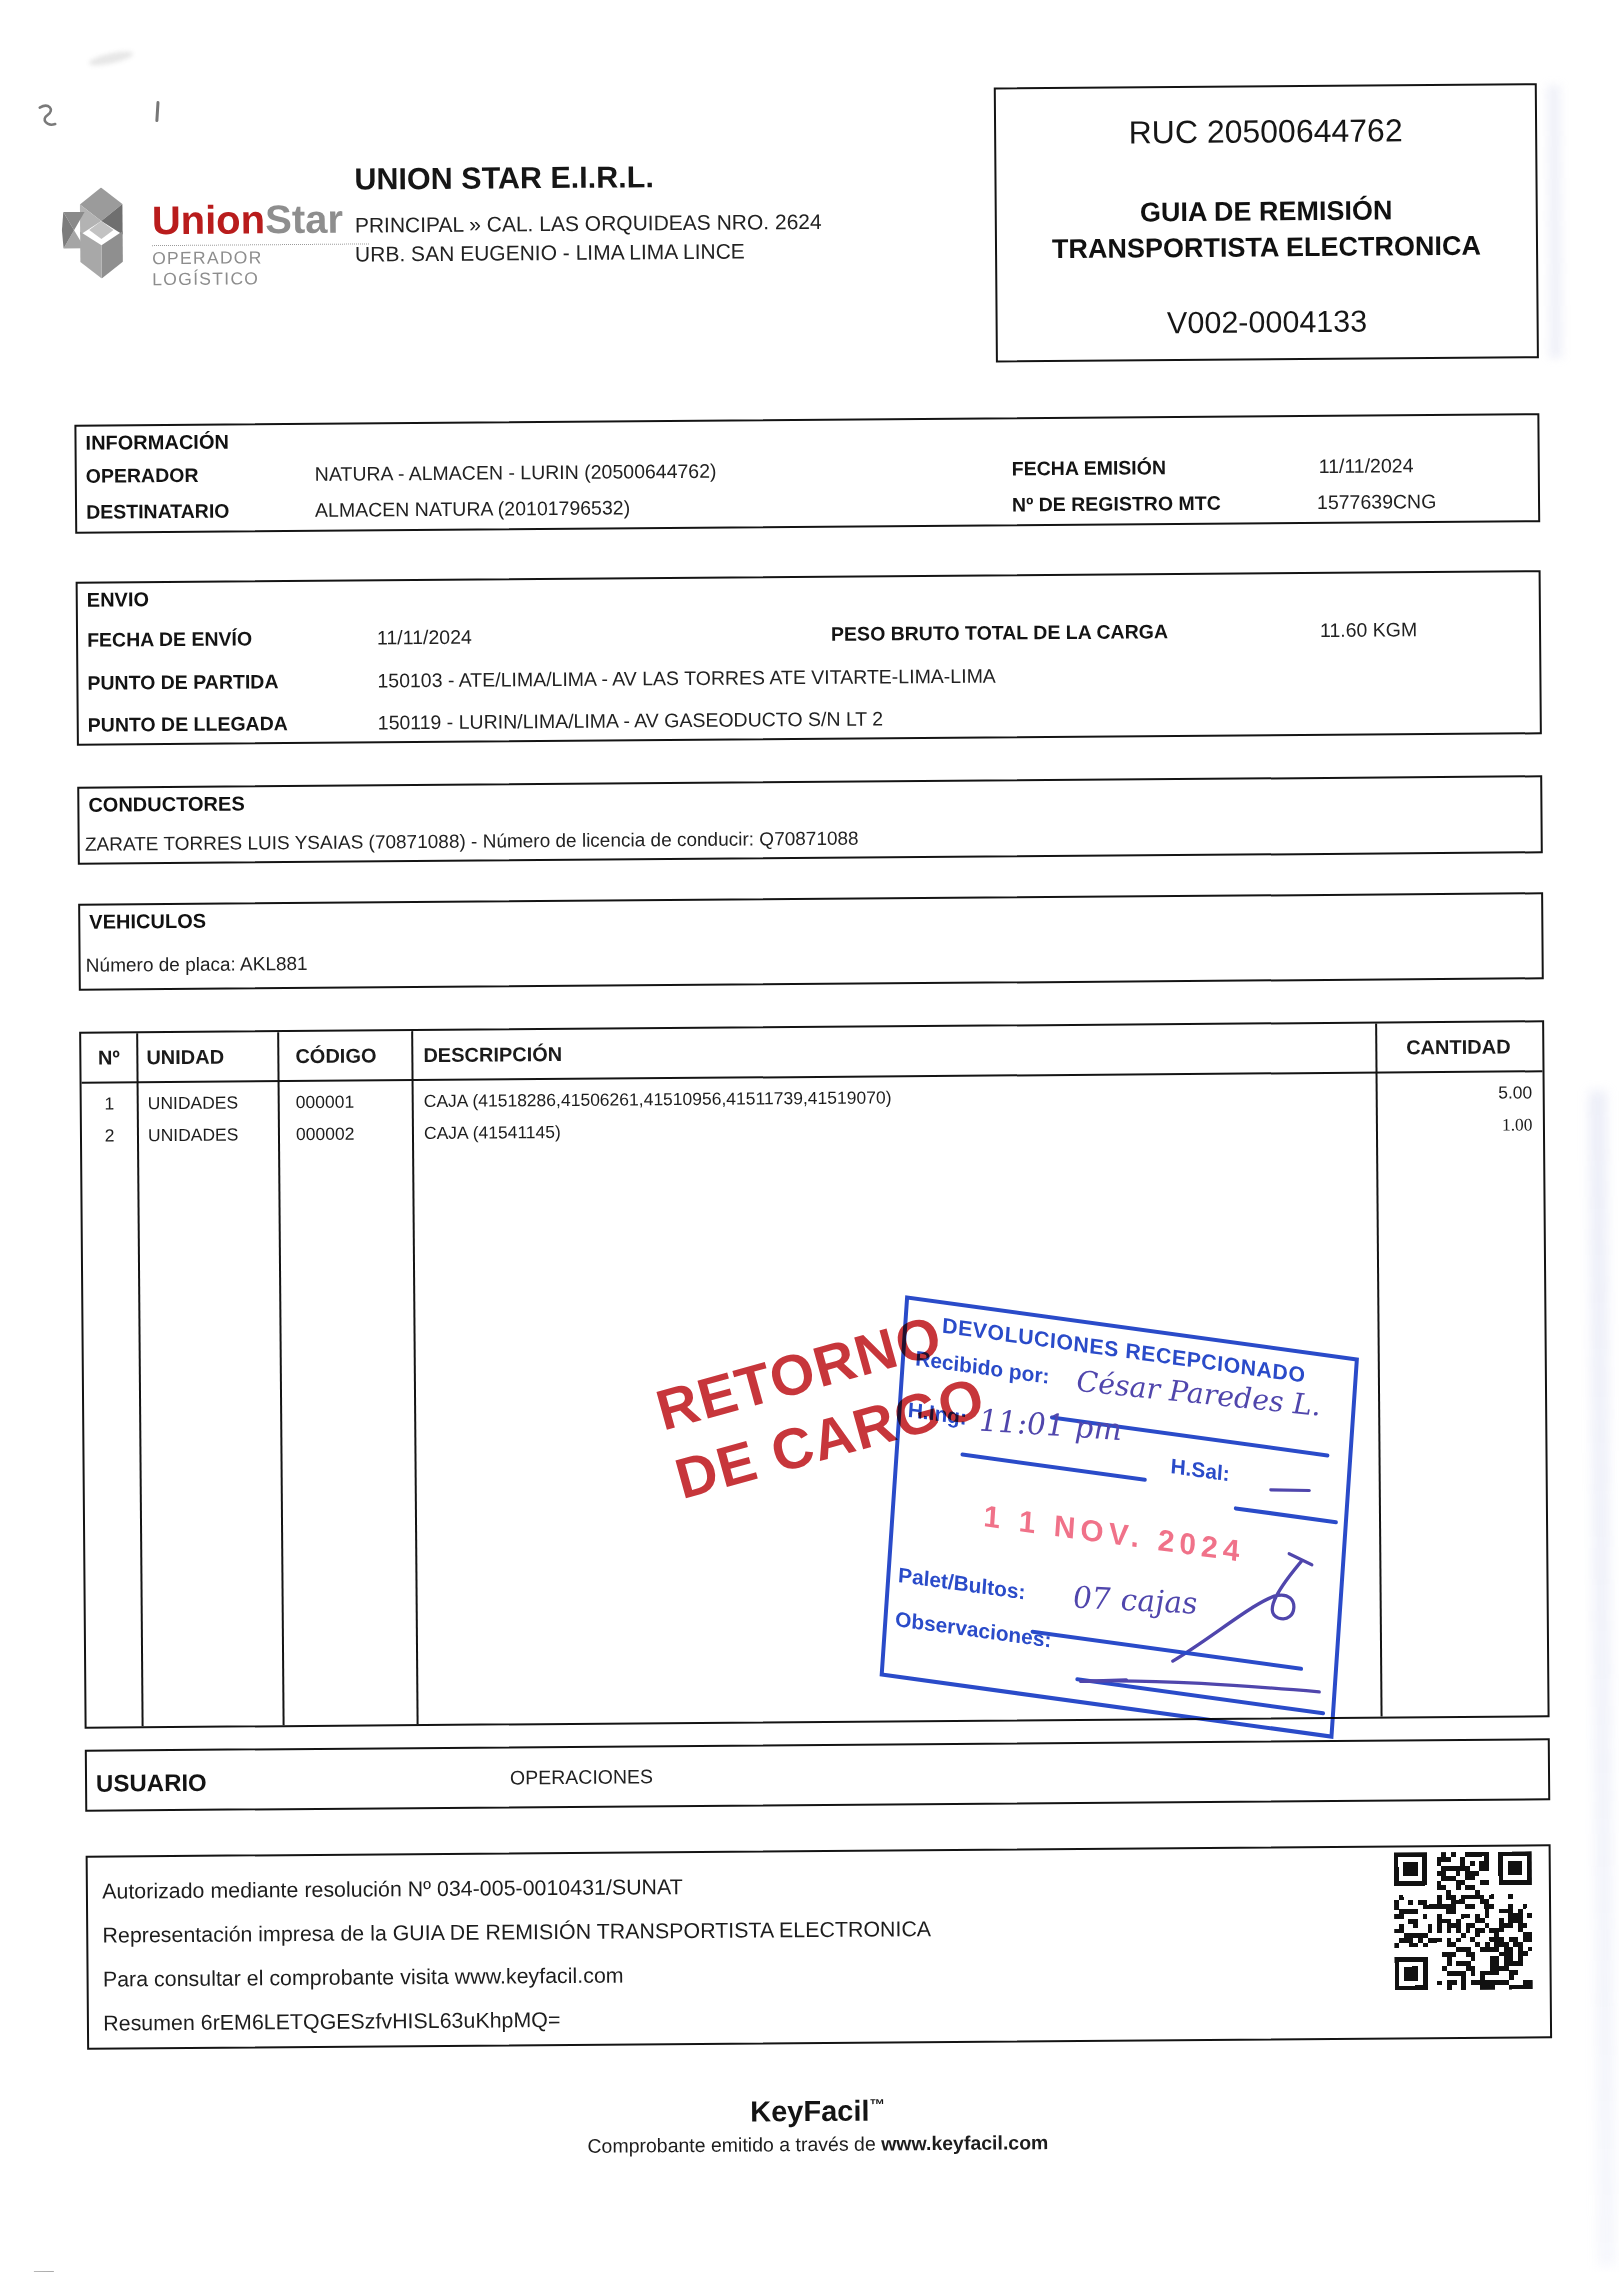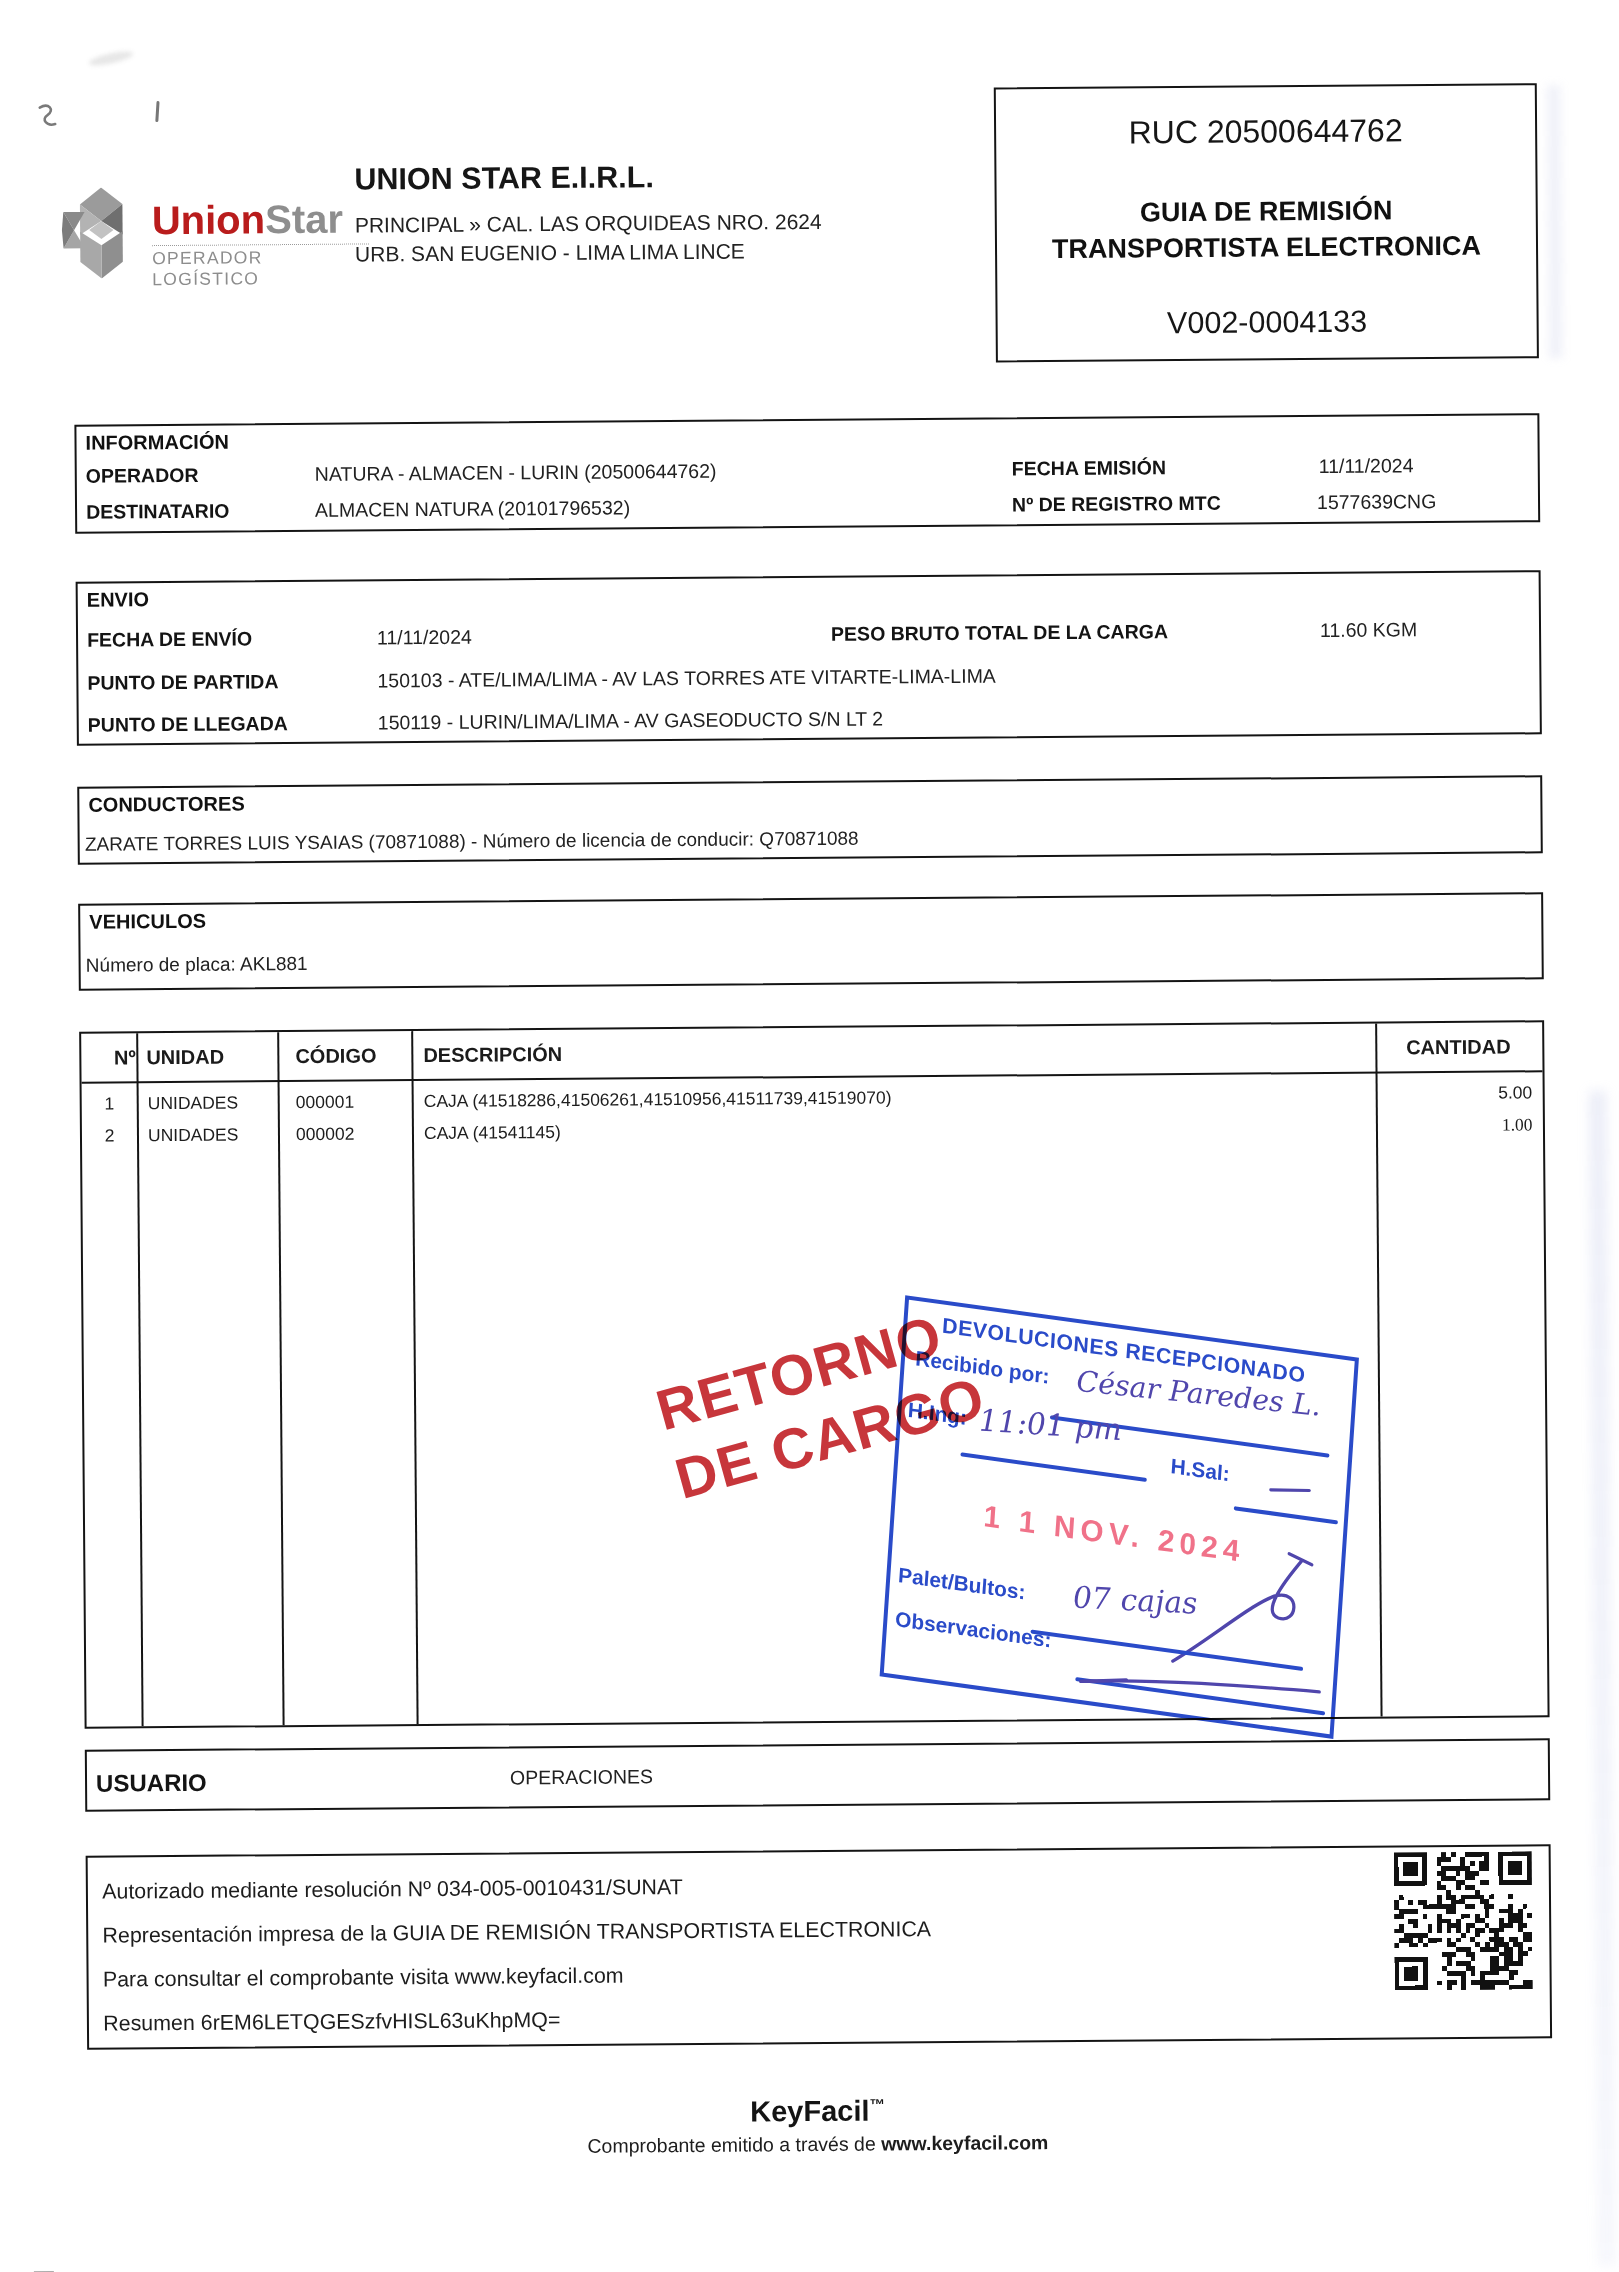--- a/index.html
+++ b/index.html
@@ -167,21 +167,21 @@
       <div class="abs val" style="left:5.2px;top:49px;font-size:19px;">Número de placa: AKL881</div>
     </div>
 
     <div class="items-table">
       <div class="tab-colline" style="left:55px;"></div>
       <div class="tab-colline" style="left:196px;"></div>
       <div class="tab-colline" style="left:330px;"></div>
       <div class="tab-colline" style="left:1294px;"></div>
       <div class="tab-headline"></div>
 
-      <div class="th" style="left:16px;width:55px;text-align:center;">Nº</div>
+      <div class="th" style="left:0;width:55px;text-align:center;">Nº</div>
       <div class="th" style="left:65px;">UNIDAD</div>
       <div class="th" style="left:214px;">CÓDIGO</div>
       <div class="th" style="left:342px;">DESCRIPCIÓN</div>
       <div class="th" style="left:1294px;width:166px;text-align:center;">CANTIDAD</div>
 
       <div>
         <div class="td" style="left:0;width:55px;top:60px;text-align:center;">1</div>
         <div class="td" style="left:66px;top:60px;">UNIDADES</div>
         <div class="td" style="left:214px;top:60px;">000001</div>
         <div class="td" style="left:342px;top:60px;">CAJA (41518286,41506261,41510956,41511739,41519070)</div>

